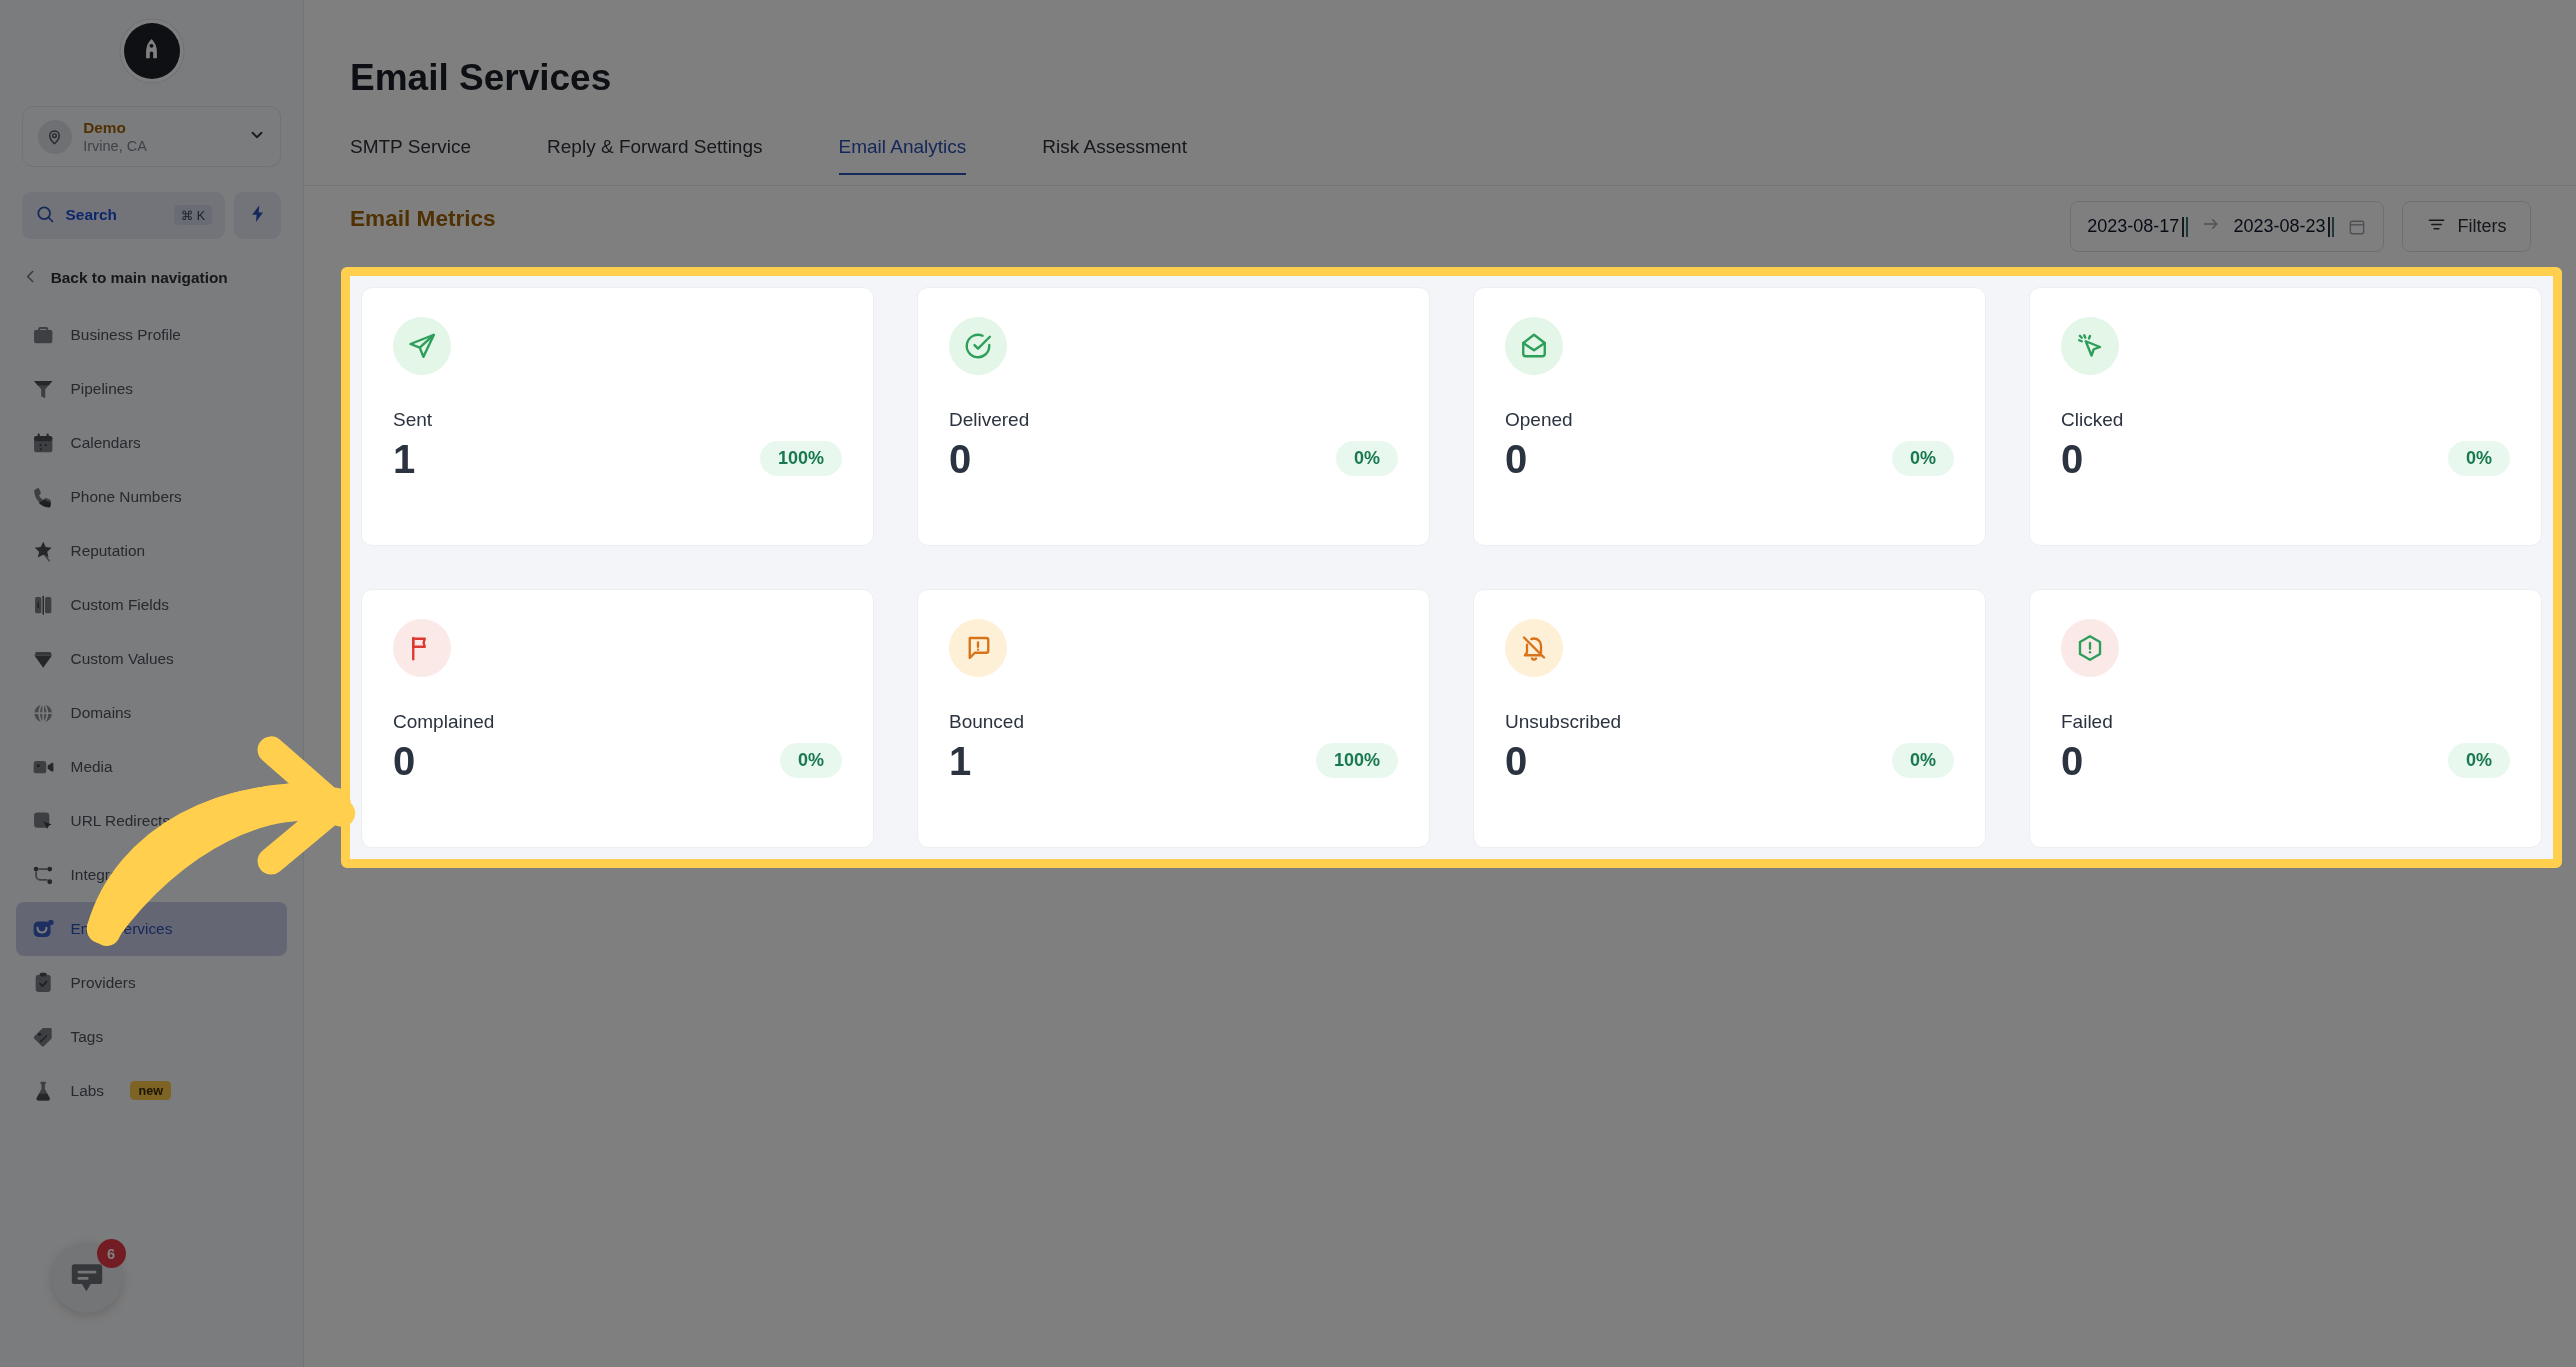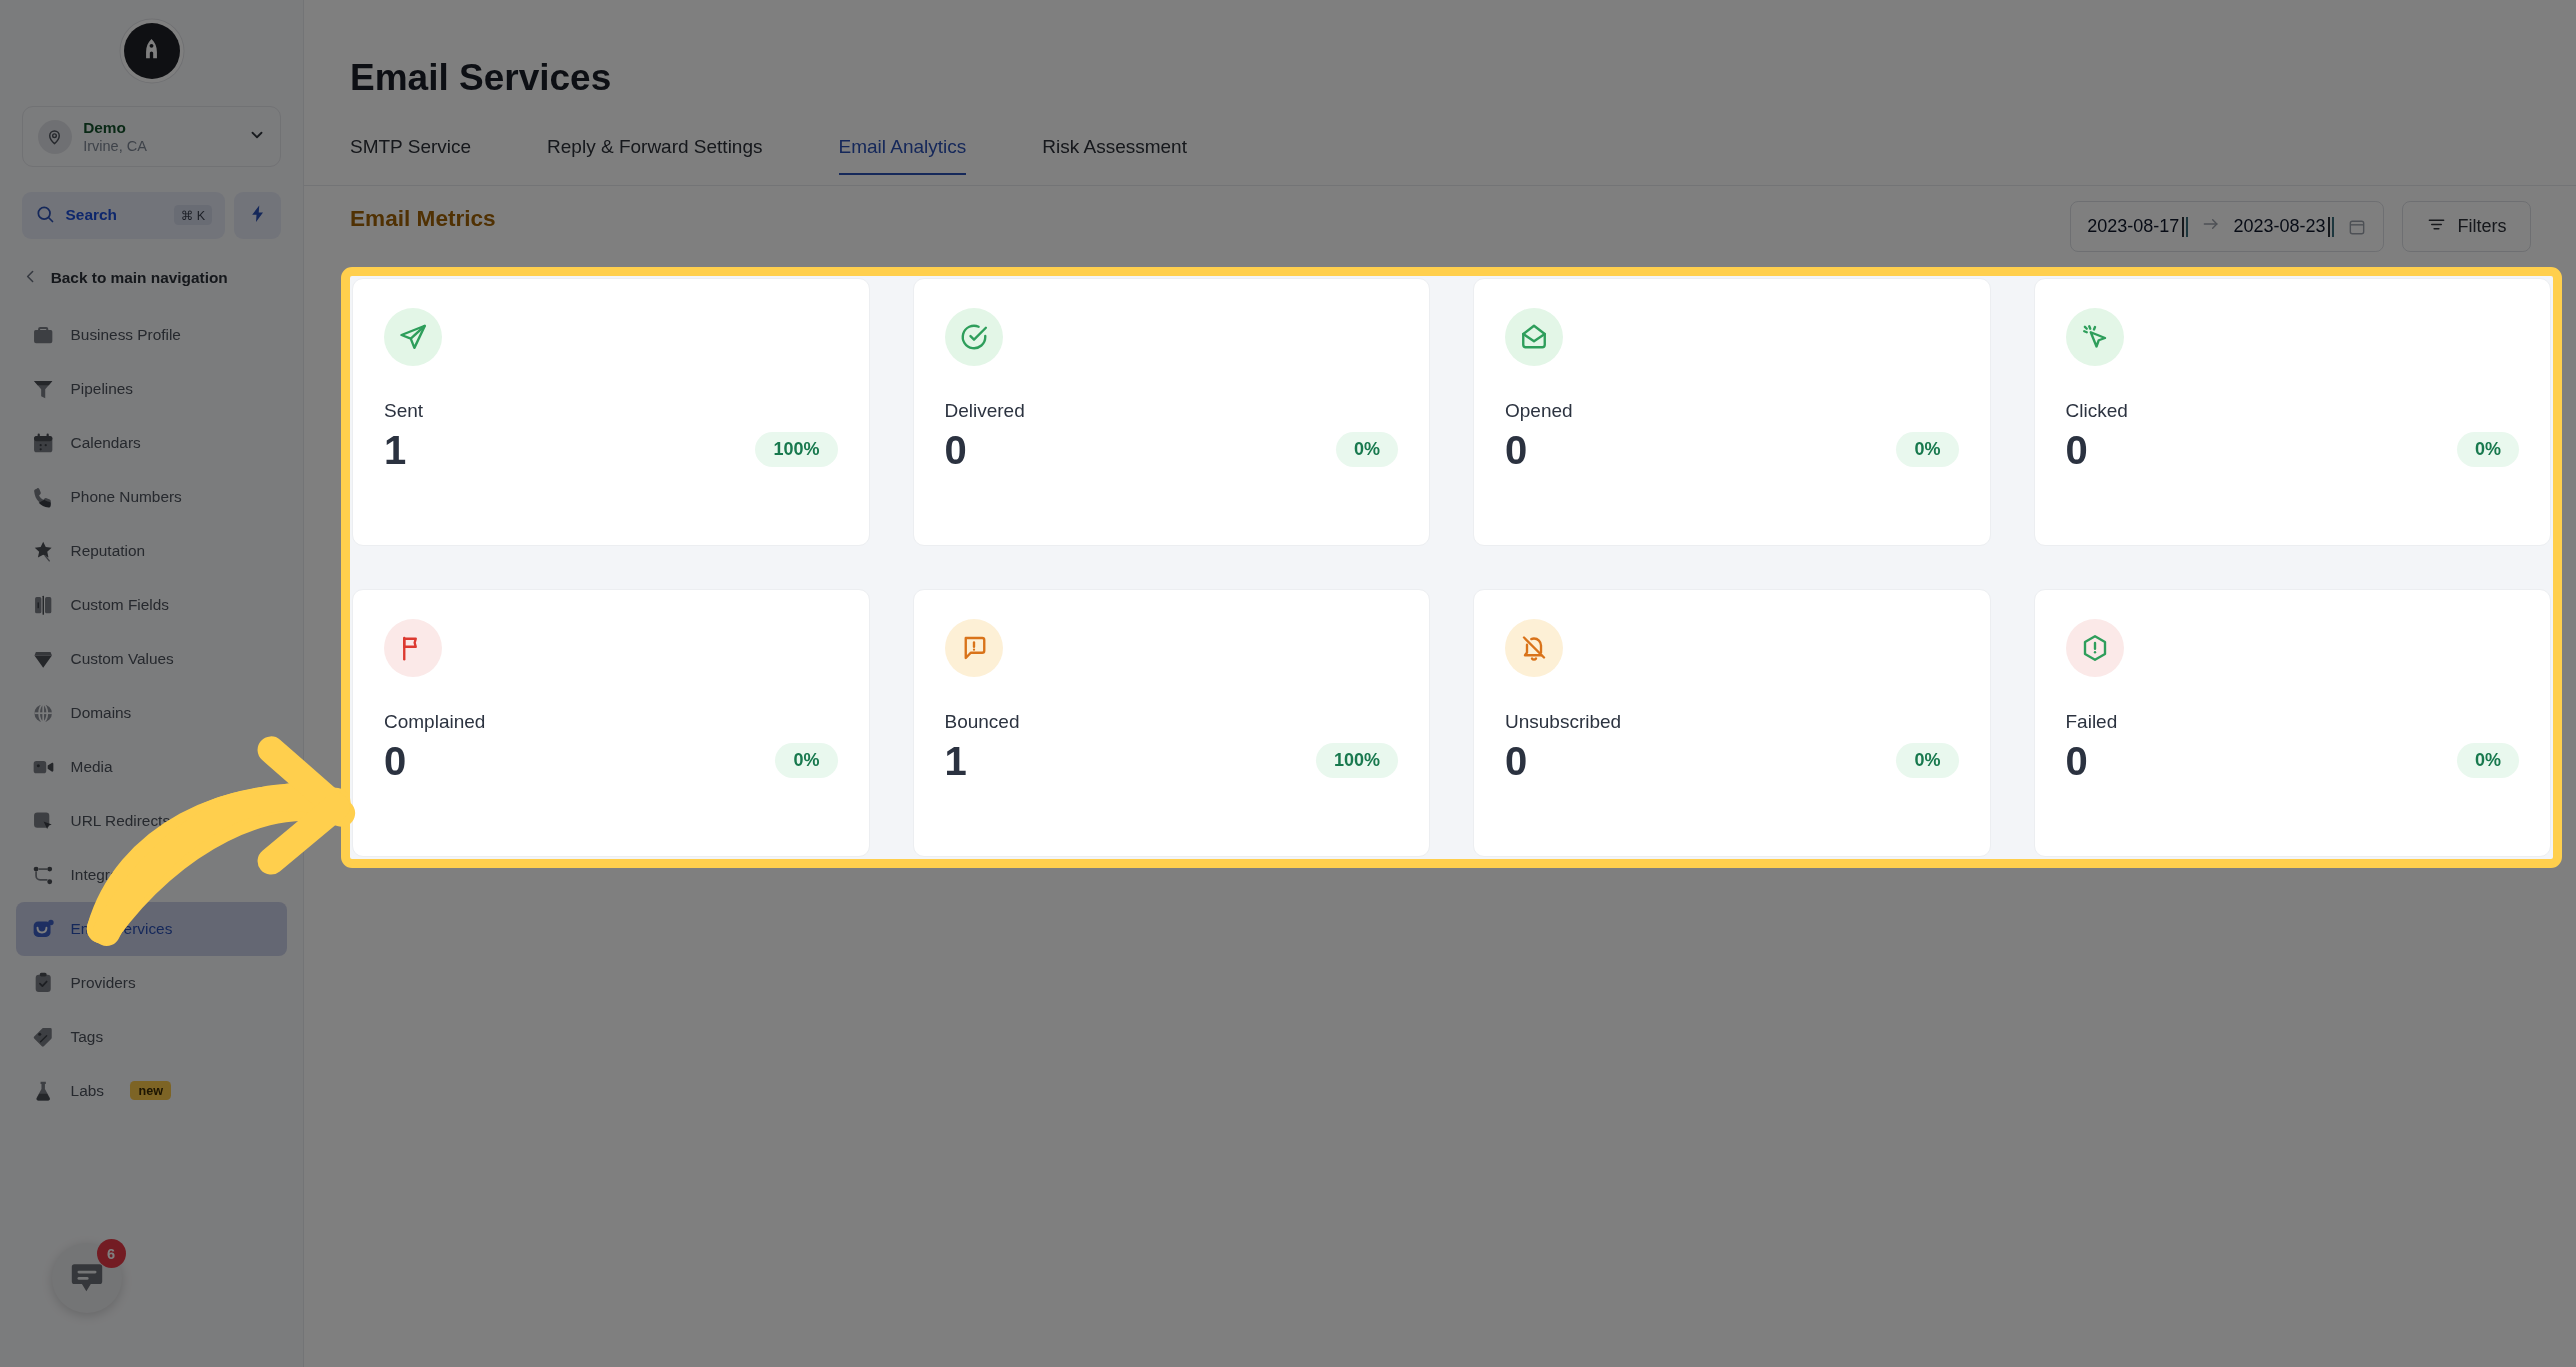--- a/index.html
+++ b/index.html
@@ -28,21 +28,21 @@
   .loc-card {
     margin:5.4px 22px 0 22px; height:61px; border:0.9px solid #e2e4e9; border-radius:11px;
     display:flex; align-items:center; padding:0 14.5px; background:#f7f8fa;
   }
   .loc-avatar {
     width:34px; height:34px; border-radius:50%; background:#dfe1e6;
     display:flex; align-items:center; justify-content:center; flex:0 0 auto;
   }
   .loc-avatar svg { width:19px; height:19px; }
   .loc-text { margin-left:11.7px; flex:1 1 auto; min-width:0; }
-  .loc-name { font-size:15.4px; font-weight:700; color:#14532d; line-height:1.25; }
+  .loc-name { font-size:15.4px; font-weight:700; color:#a16207; line-height:1.25; }
   .loc-sub  { font-size:14.5px; color:#7d8694; line-height:1.3; }
   .loc-chev { color:#3a3f48; font-size:13.6px; }
 
   .search-row { display:flex; gap:9px; margin:24.4px 22px 0 22px; align-items:center; }
   .search-box {
     flex:1 1 auto; height:47px; background:#e4e8f5; border-radius:9px;
     display:flex; align-items:center; padding:0 12.6px; gap:11px;
   }
   .search-box svg { width:20px; height:20px; flex:0 0 auto; }
   .search-label { font-size:15.4px; color:#1d4ed8; font-weight:700; flex:1 1 auto; }
@@ -113,22 +113,22 @@
   .filters-btn {
     height:51px; border:0.9px solid #dcdfe4; border-radius:8.1px; background:#fff;
     display:flex; align-items:center; gap:11.7px; padding:0 23.5px;
     font-size:18px; color:#2c3038;
   }
   .filters-btn svg { width:19px; height:19px; }
 
   
   .highlight-box {
     position:absolute; left:341px; top:267px; width:2221px; height:601px;
-    border:9px solid #ffcf4d; border-radius:11px; background:#f3f5f8;
-    z-index:40; padding:2px;
+    border:9px solid #ffcf4d; border-radius:6px; background:#f3f5f8;
+    z-index:40; padding:11px;
   }
   .grid { display:grid; grid-template-columns:repeat(4,1fr); gap:43px; height:100%; }
   .card {
     background:#fff; border:0.9px solid #eceef1; border-radius:11px;
     padding:29px 31px 23.5px 31px; display:flex; flex-direction:column;
   }
   .card-ico-wrap {
     width:58px; height:58px; border-radius:50%;
     display:flex; align-items:center; justify-content:center;
   }

